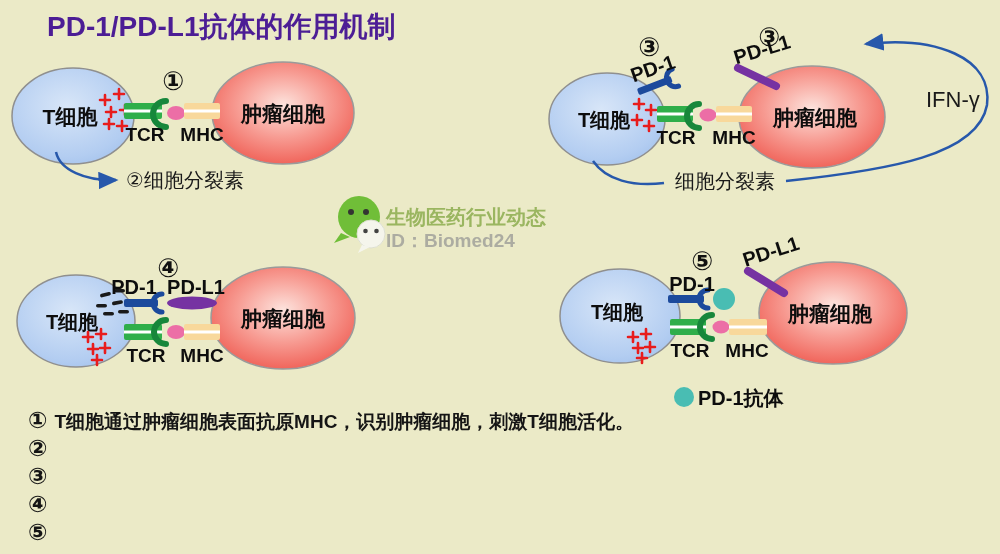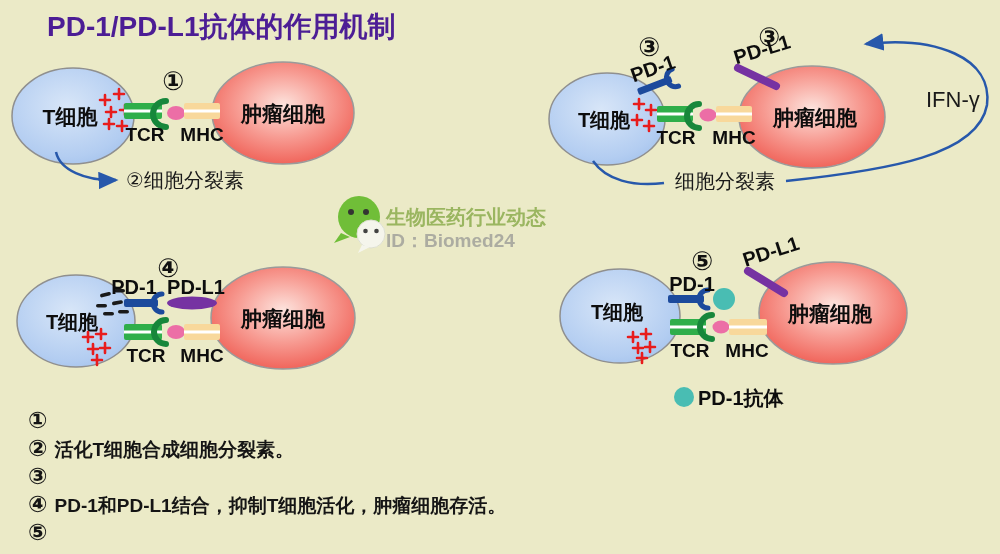--- a/index.html
+++ b/index.html
@@ -199,30 +199,29 @@
       <g>
         <circle cx="684" cy="397" r="10" fill="#49bdb3"></circle>
         <text x="698" y="405" class="mol-label-lg">PD-1抗体</text>
       </g>
     </g>
   </svg>
 
   <div class="steps">
     <div class="step-row">
       <span class="step-num">①</span>
+      <span class="step-text">T细胞通过肿瘤细胞表面抗原MHC，识别肿瘤细胞，刺激T细胞活化。</span>
     </div>
     <div class="step-row">
       <span class="step-num">②</span>
-      <span class="step-text">活化T细胞合成细胞分裂素。</span>
     </div>
     <div class="step-row">
       <span class="step-num">③</span>
     </div>
     <div class="step-row">
       <span class="step-num">④</span>
-      <span class="step-text">PD-1和PD-L1结合，抑制T细胞活化，肿瘤细胞存活。</span>
     </div>
     <div class="step-row">
       <span class="step-num">⑤</span>
     </div>
   </div>
 
 </div>
 
 </body></html>

